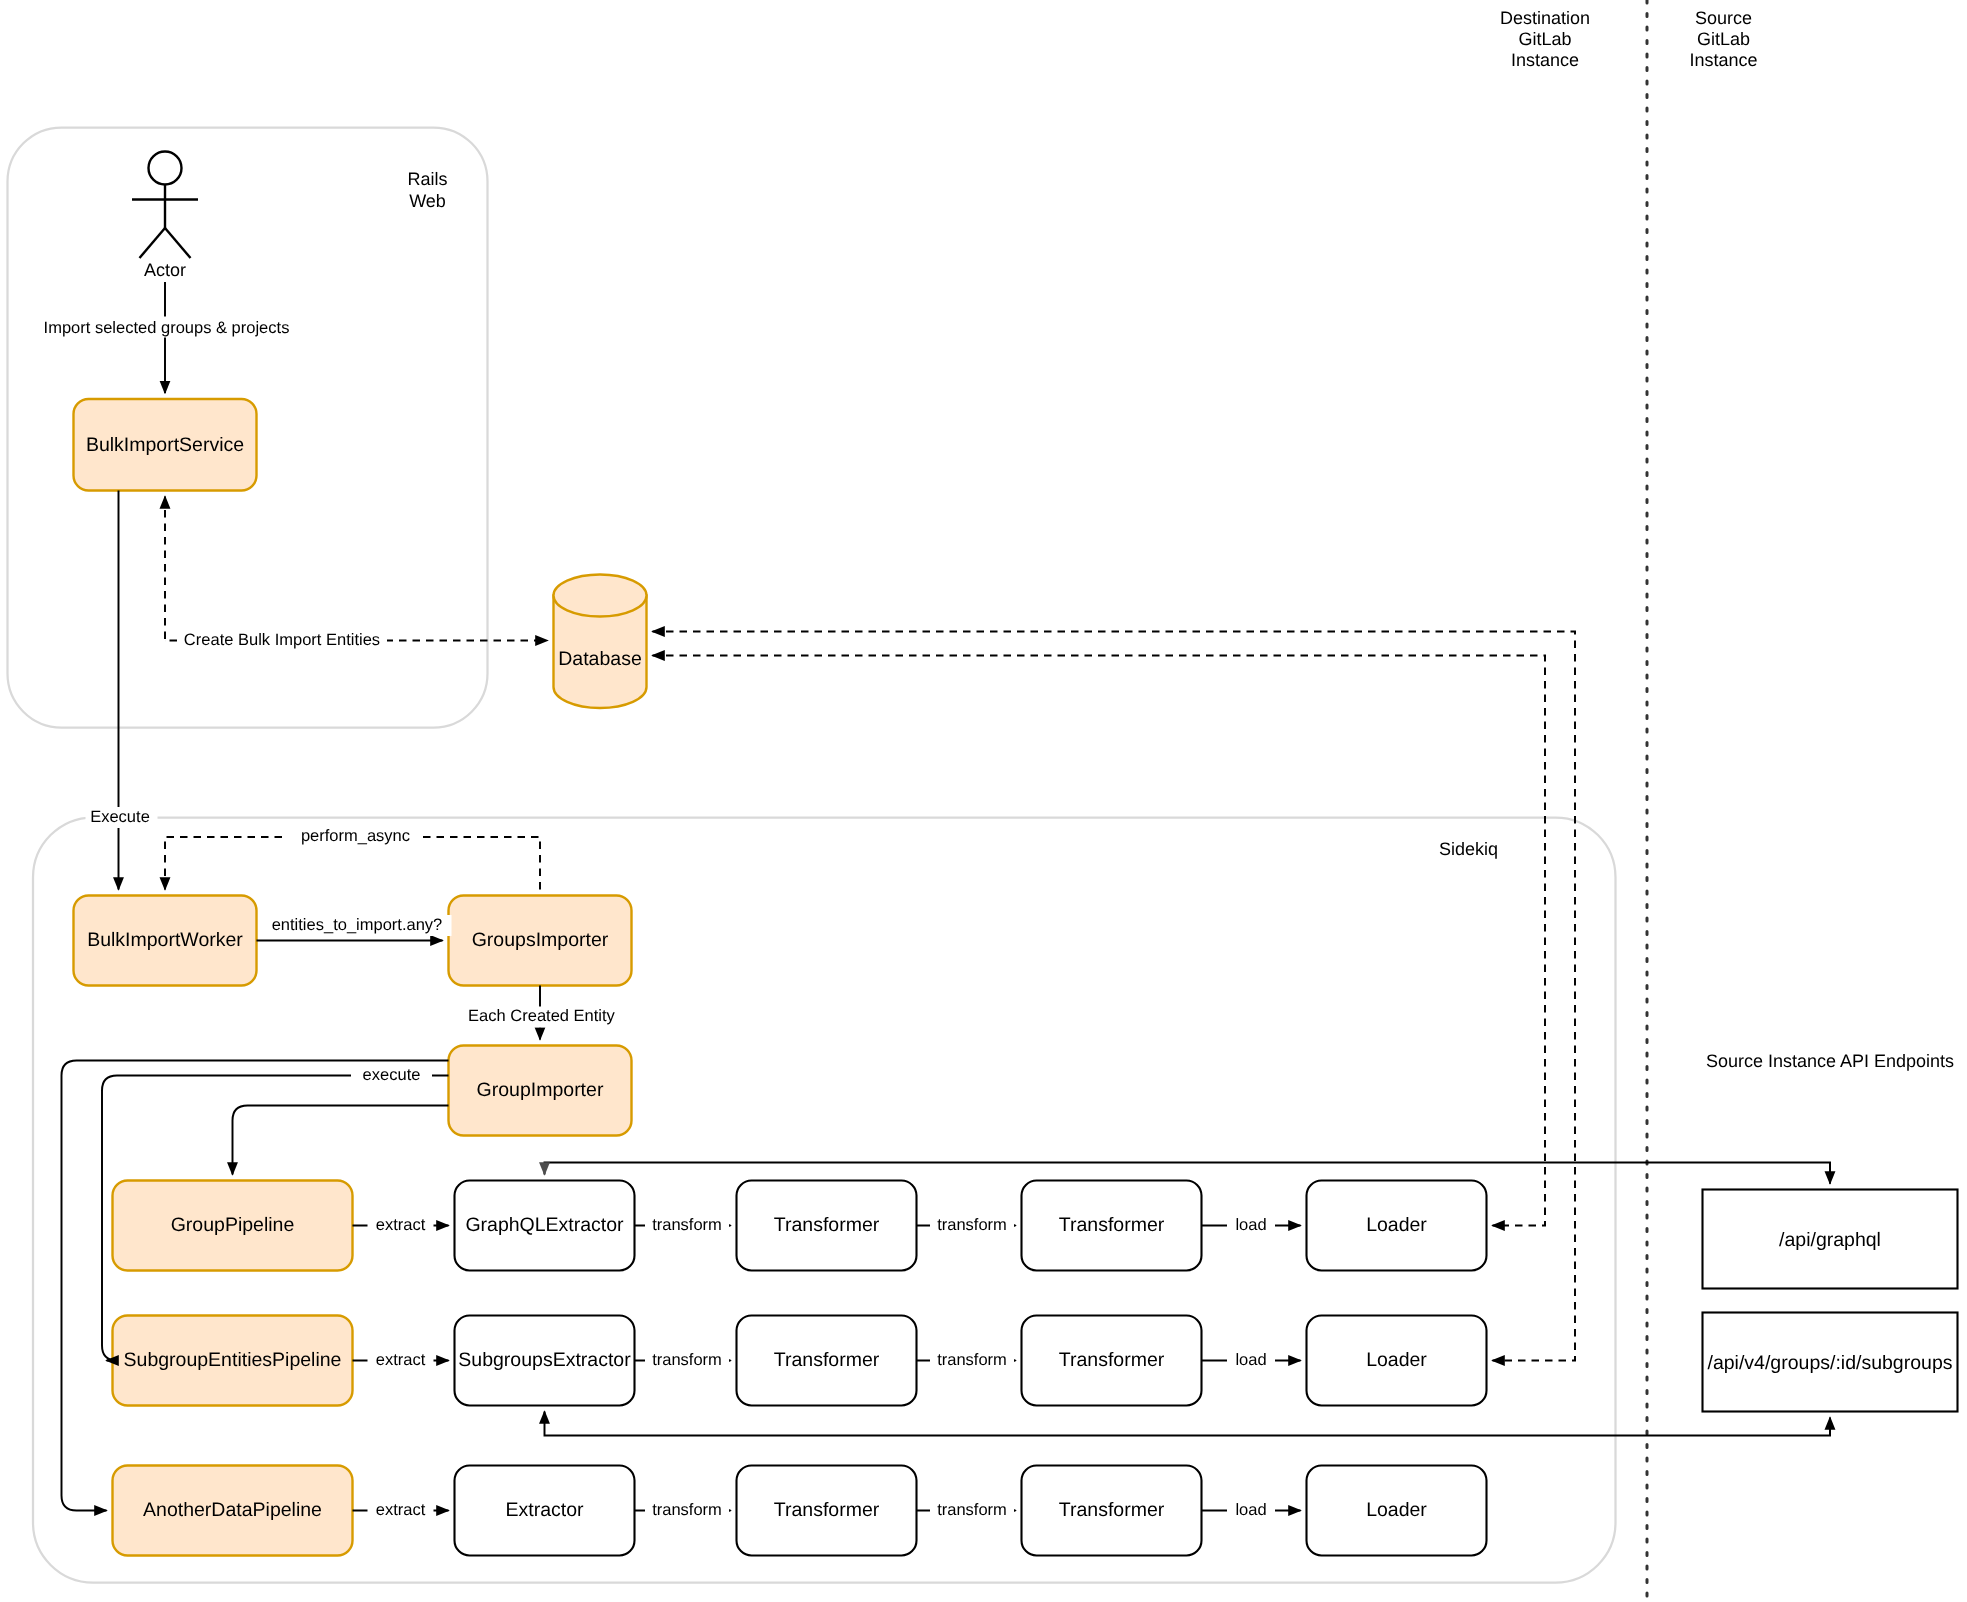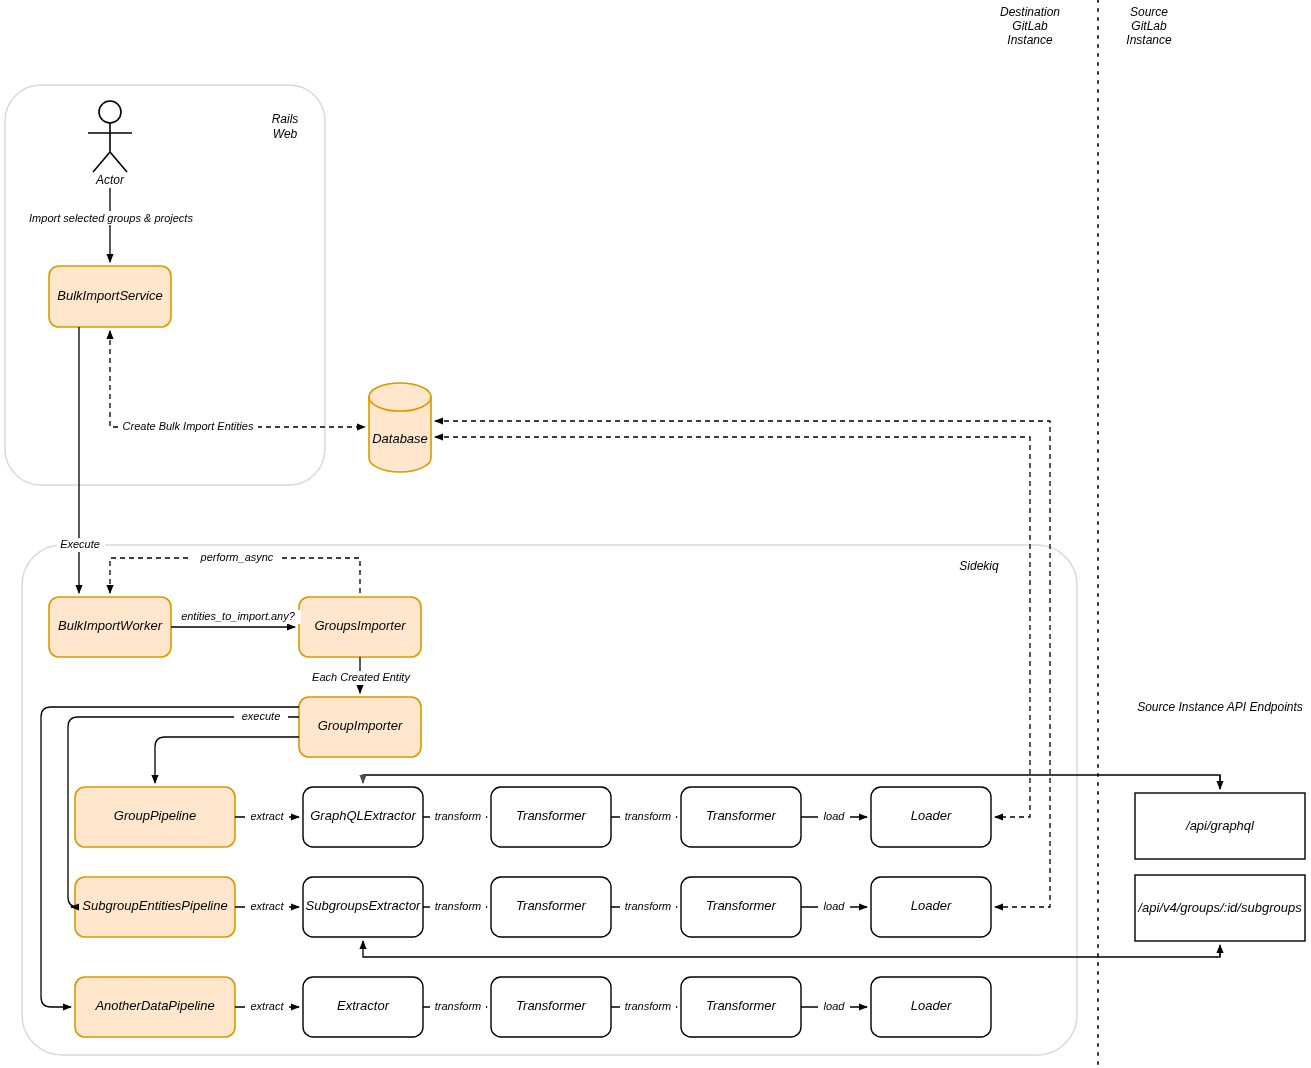--- a/index.html
+++ b/index.html
@@ -7,21 +7,20 @@
     padding: 0;
     background: #ffffff;
   }
   #stage {
     position: relative;
     width: 1311px;
     height: 1068px;
     background: #ffffff;
     font-family: "Liberation Sans", sans-serif;
     overflow: hidden;
-    font-style: italic;
   }
   svg.layer {
     position: absolute;
     top: 0; left: 0;
     width: 1311px;
     height: 1068px;
   }
   .node-label {
     font-family: "Liberation Sans", sans-serif;
     font-size: 13px;

